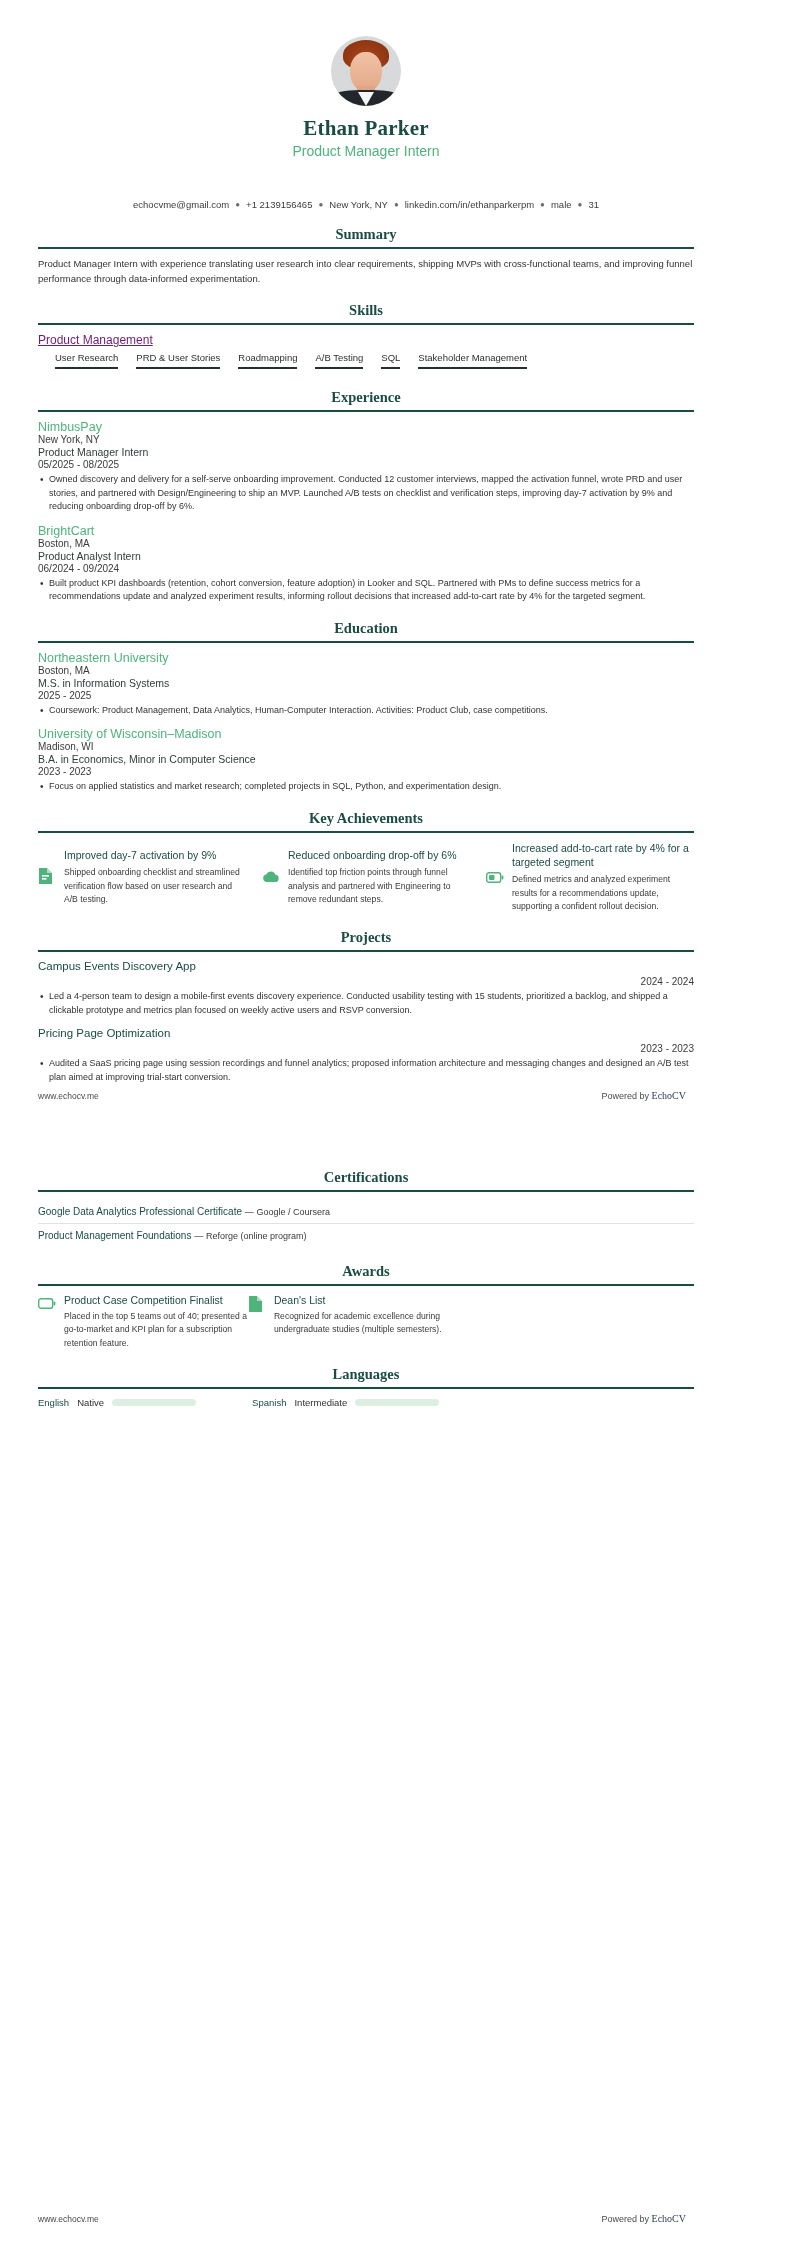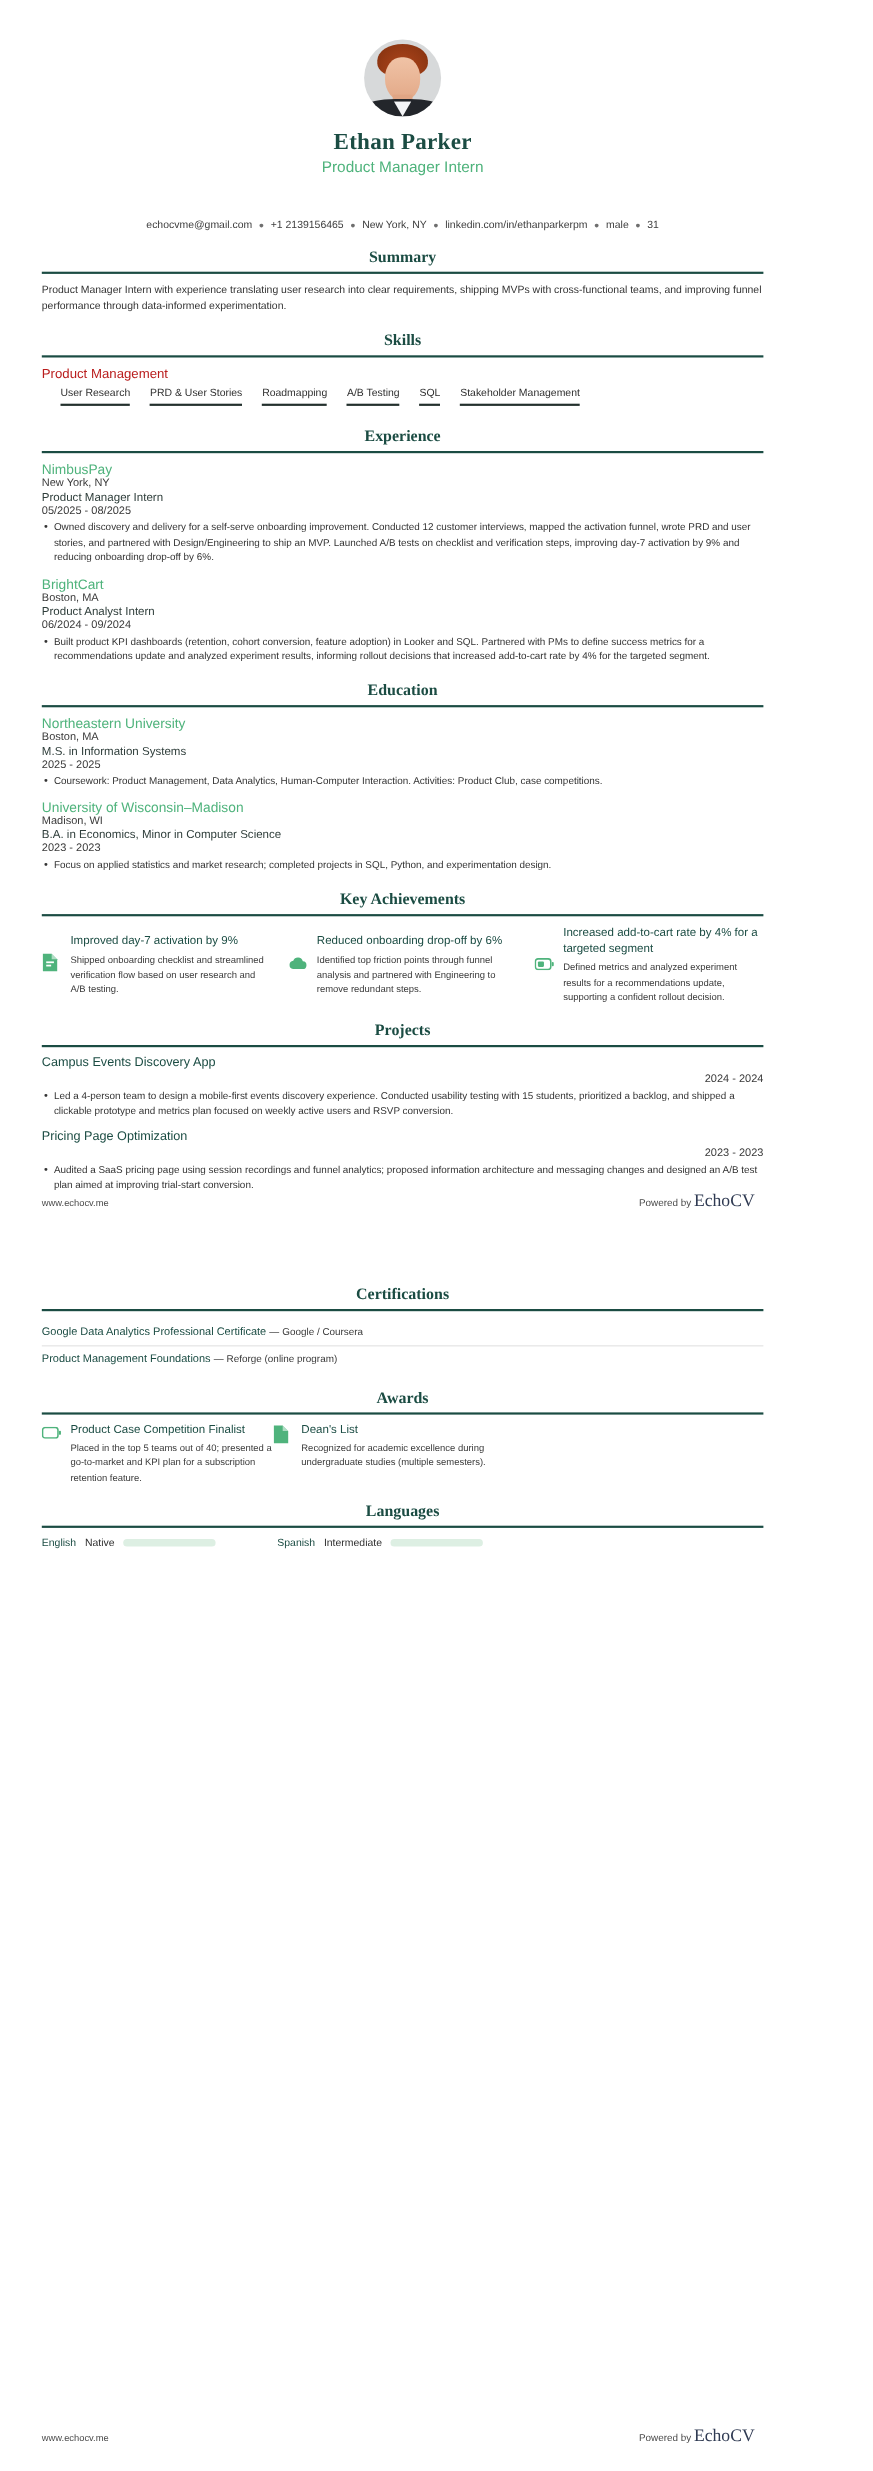--- a/index.html
+++ b/index.html
@@ -71,21 +71,21 @@
   .section-title {
     font-family: "Liberation Serif", serif;
     font-size: 14.5px; font-weight: bold; color: #1b4c43;
     text-align: center; padding-bottom: 4px;
   }
   .section-rule { height: 2px; background: #1b4c43; margin-bottom: 8px; }
 
   .summary-text { font-size: 9.5px; line-height: 1.55; color: #333; }
 
   
-  .skill-group-name { font-size: 12px; color: #b91c1c; margin-bottom: 5px; }
+  .skill-group-name { font-size: 12px; color: #701a75; margin-bottom: 5px; text-decoration: underline; }
   .skill-list { display: flex; flex-wrap: wrap; gap: 0 18px; margin-left: 17px; }
   .skill-item { font-size: 9.5px; color: #2f2f2f; padding-bottom: 4px; border-bottom: 2px solid #23302d; margin-bottom: 4px; }
 
   
   .entry { margin-bottom: 10px; }
   .entry-row { display: flex; justify-content: space-between; align-items: baseline; flex-direction: column; }
   .org { font-size: 12.5px; color: #4fb37c; }
   .role { font-size: 10.5px; color: #2f3e3b; margin-top: 1px; }
   .loc { font-size: 10px; color: #3a3a3a; }
   .dates { font-size: 10px; color: #3a3a3a; margin-top: 1px; }
@@ -128,21 +128,21 @@
   .lang-bar { width: 84px; height: 7px; border-radius: 4px; background: #ddefe3; overflow: hidden; }
   .lang-fill { height: 100%; border-radius: 4px; background: #4fb37c; }
 
   
   .footer {
     position: absolute; left: 38px; right: 38px; bottom: 22px;
     display: flex; justify-content: space-between; align-items: baseline;
   }
   .footer-url { font-size: 8.5px; color: #4a4a4a; }
   .footer-brand { font-size: 9px; color: #4a4a4a; }
-  .footer-brand b { font-family: "Liberation Serif", serif; font-size: 16px; color: #2f3a52; font-weight: normal; }
+  .footer-brand b { font-family: "Liberation Serif", serif; font-size: 10px; color: #2f3a52; font-weight: normal; }
 </style>
 </head>
 <body>
 
 <div class="page">
 
   <div class="header">
     <div class="avatar">
       <div class="hair"></div>
       <div class="face"></div>

